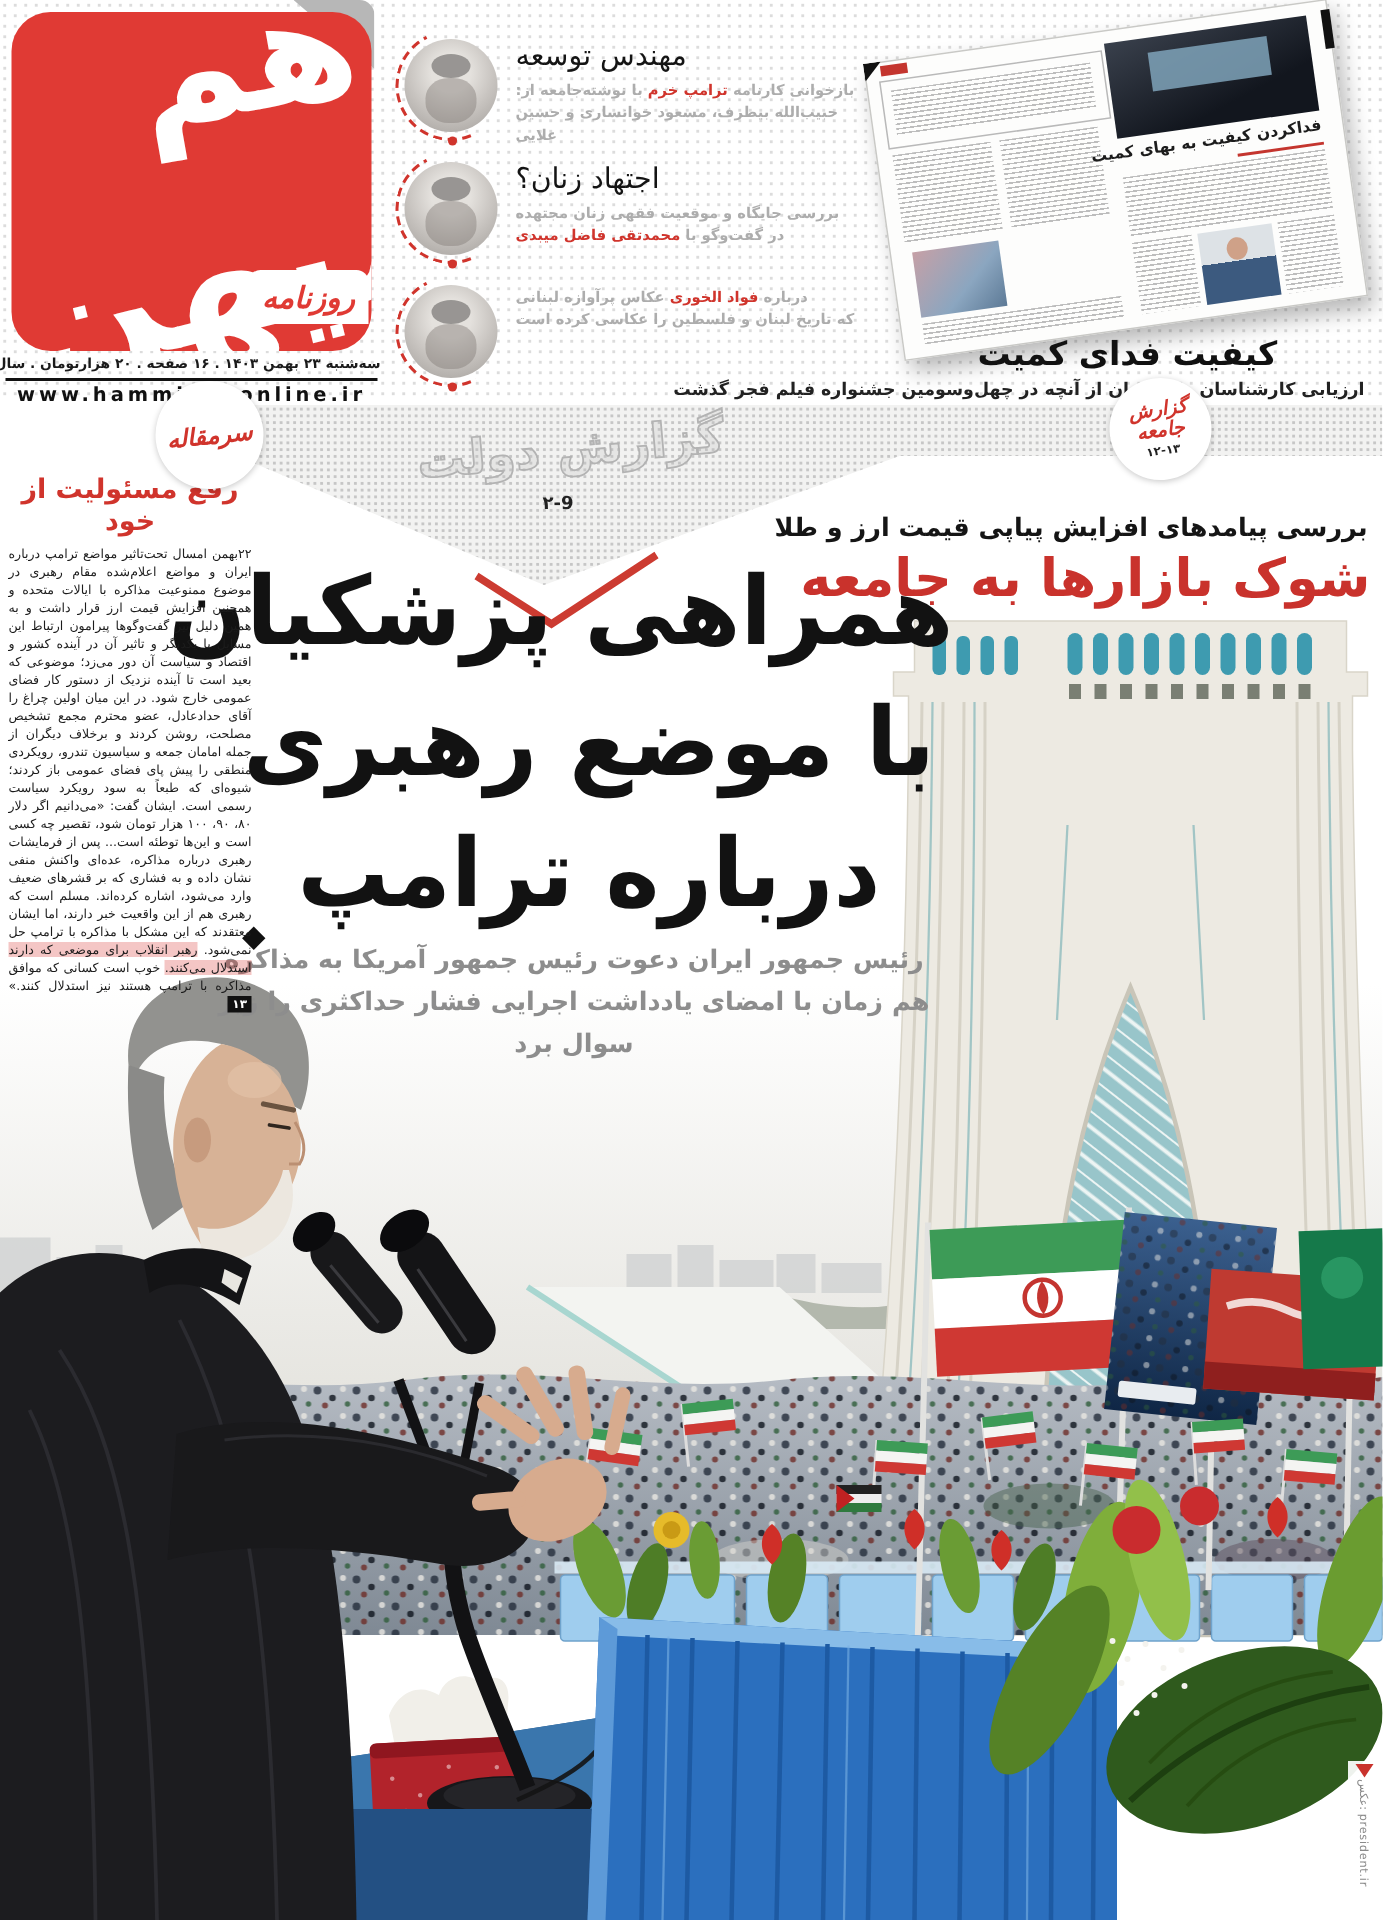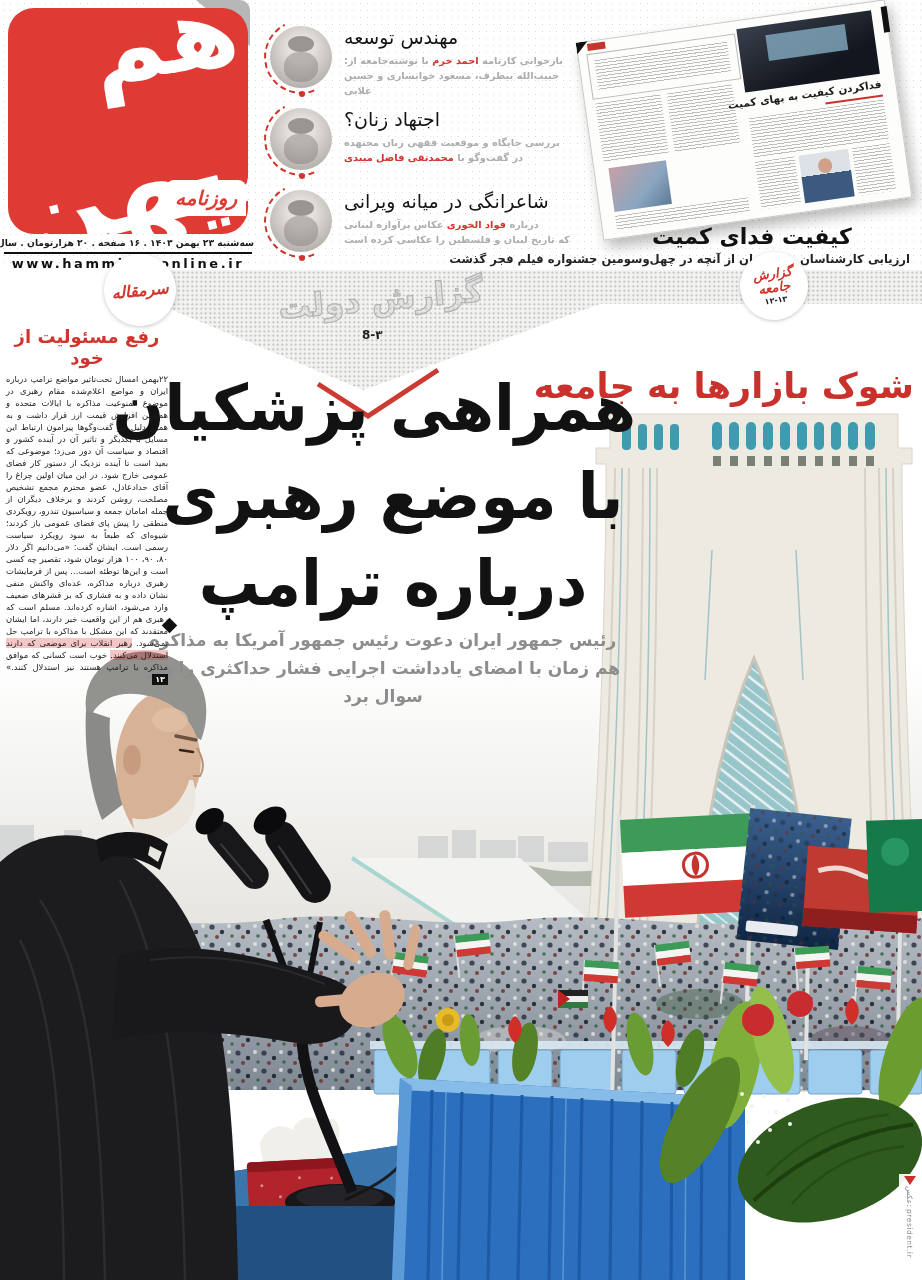--- a/index.html
+++ b/index.html
@@ -82,21 +82,21 @@
   .soc-kicker{left:600px;top:342px;width:312px;z-index:2;text-align:left;font-size:17px;font-weight:bold;color:#151515;white-space:nowrap;}
   .soc-headline{left:596px;top:366px;width:318px;z-index:2;text-align:left;font-size:35px;font-weight:bold;color:#c9322c;white-space:nowrap;}
   
   .main-headline{left:150px;top:370px;width:486px;z-index:2;text-align:center;color:#121212;
      font-size:61px;font-weight:bold;line-height:84px;white-space:nowrap;transform:scaleY(1.04);}
   .diamond{left:164px;top:620px;width:11px;height:11px;background:#111;transform:rotate(45deg);z-index:2;}
   .subhead{left:130px;top:626px;width:506px;z-index:2;text-align:center;font-size:17px;font-weight:bold;
      color:#8d8d8d;line-height:28px;}
   
   .ed-col{left:6px;top:316px;width:162px;z-index:2;}
-  .ed-title{font-size:18px;font-weight:bold;color:#d0342c;text-align:center;margin-bottom:5px;margin-top:10px;}
+  .ed-title{font-size:18px;font-weight:bold;color:#d0342c;text-align:center;margin-bottom:5px;}
   .ed-body{font-size:8.4px;line-height:12px;color:#1c1c1c;text-align:justify;font-weight:500;}
   .hl{background:rgba(214,51,47,.28);}
   .jump{display:inline-block;background:#111;color:#fff;font-size:8px;font-weight:bold;padding:0 3px;line-height:11px;}
   
   .photo-svg{left:0;top:400px;width:922px;height:880px;z-index:0;}
   .credit{left:899px;top:1174px;width:21px;height:106px;z-index:3;background:rgba(255,255,255,.92);
      display:flex;flex-direction:column;align-items:center;}
   .credit-tri{width:0;height:0;border-left:6px solid transparent;border-right:6px solid transparent;
      border-top:9px solid #c9322c;margin:2px 0 1px 0;}
   .credit span{writing-mode:vertical-rl;font-size:7.5px;color:#8a8a8a;letter-spacing:.5px;direction:ltr;}
@@ -118,21 +118,21 @@
   <div class="abs url">www.hammihanonline.ir</div>
 
   <div class="abs features">
     <div class="feature" style="top:10px;">
       <div class="portrait-wrap">
           <div class="portrait"></div>
         </div>
       <div class="feature-text">
         <div class="feature-title">مهندس توسعه</div>
         <div class="feature-sub">
-          <span>بازخوانی کارنامه </span><span class="feature-name">احمد خرم</span><span> با نوشته‌جامعه از:</span><br>
+          <span>بازخوانی کارنامه </span><span class="feature-name">ترامپ خرم</span><span> با نوشته‌جامعه از:</span><br>
           <span>حبیب‌الله بیطرف، مسعود خوانساری و حسین علایی</span><span class="feature-name"></span><span></span>
         </div>
       </div>
     </div>
     <div class="feature" style="top:92px;">
       <div class="portrait-wrap">
           <div class="portrait"></div>
         </div>
       <div class="feature-text">
         <div class="feature-title">اجتهاد زنان؟</div>
@@ -140,21 +140,20 @@
           <span>بررسی جایگاه و موقعیت فقهی زنان مجتهده</span><span class="feature-name"></span><span></span><br>
           <span>در گفت‌وگو با </span><span class="feature-name">محمدتقی فاضل میبدی</span><span></span>
         </div>
       </div>
     </div>
     <div class="feature" style="top:174px;">
       <div class="portrait-wrap">
           <div class="portrait"></div>
         </div>
       <div class="feature-text">
-        <div class="feature-title">شاعرانگی در میانه ویرانی</div>
         <div class="feature-sub">
           <span>درباره </span><span class="feature-name">فواد الخوری</span><span> عکاس پرآوازه لبنانی</span><br>
           <span>که تاریخ لبنان و فلسطین را عکاسی کرده است</span><span class="feature-name"></span><span></span>
         </div>
       </div>
     </div>
   </div>
 
   <div class="abs thumb">
     <div class="t-corner"></div>
@@ -173,33 +172,34 @@
     <div class="tl" style="left:258px;top:142px;width:38px;height:48px;"></div>
     <div class="tl" style="left:160px;top:142px;width:40px;height:48px;"></div>
     <div class="t-photo2"></div>
     <div class="tl" style="left:14px;top:176px;width:134px;height:14px;"></div>
   </div>
   <div class="abs inside-title">کیفیت فدای کمیت</div>
   <div class="abs inside-sub">ارزیابی کارشناسان و منتقدان از آنچه در چهل‌وسومین جشنواره فیلم فجر گذشت</div>
 
   <div class="abs gov-band"></div>
   <div class="abs gov-label">گزارش دولت</div>
-  <div class="abs gov-pages">8-۳</div>
+  <div class="abs gov-pages">۲-9</div>
   <svg class="abs red-chevron" width="136" height="60">
     <polyline points="8,20 58,52 128,6" fill="none" stroke="#cc3b31" stroke-width="5"></polyline>
   </svg>
   <div class="abs badge ed-badge">
     <span>سرمقاله</span>
   </div>
   <div class="abs badge soc-badge">
     <span class="l">گزارش</span>
     <span class="l">جامعه</span>
     <span class="p">۱۲-۱۳</span>
   </div>
 
+  <div class="abs soc-kicker">بررسی پیامدهای افزایش پیاپی قیمت ارز و طلا</div>
   <div class="abs soc-headline">شوک بازارها به جامعه</div>
 
   <div class="abs main-headline">
     <div>همراهی پزشکیان</div>
     <div>با موضع رهبری</div>
     <div>درباره ترامپ</div>
   </div>
   <div class="abs diamond"></div>
   <div class="abs subhead">
     <div>رئیس جمهور ایران دعوت رئیس جمهور آمریکا به مذاکره</div>

